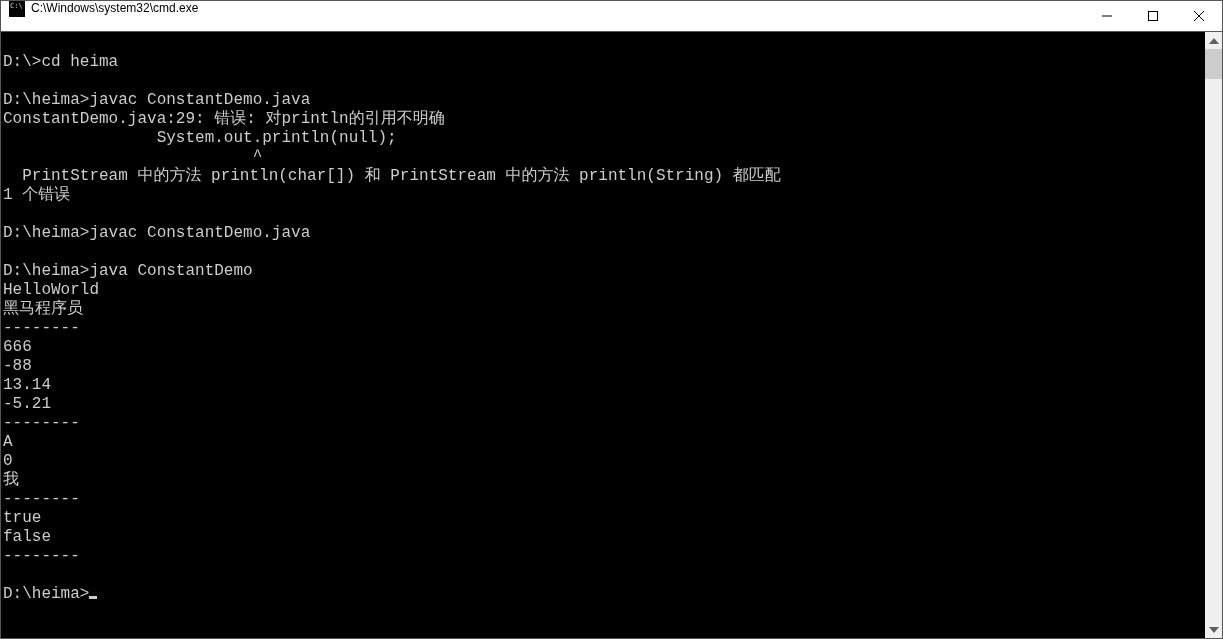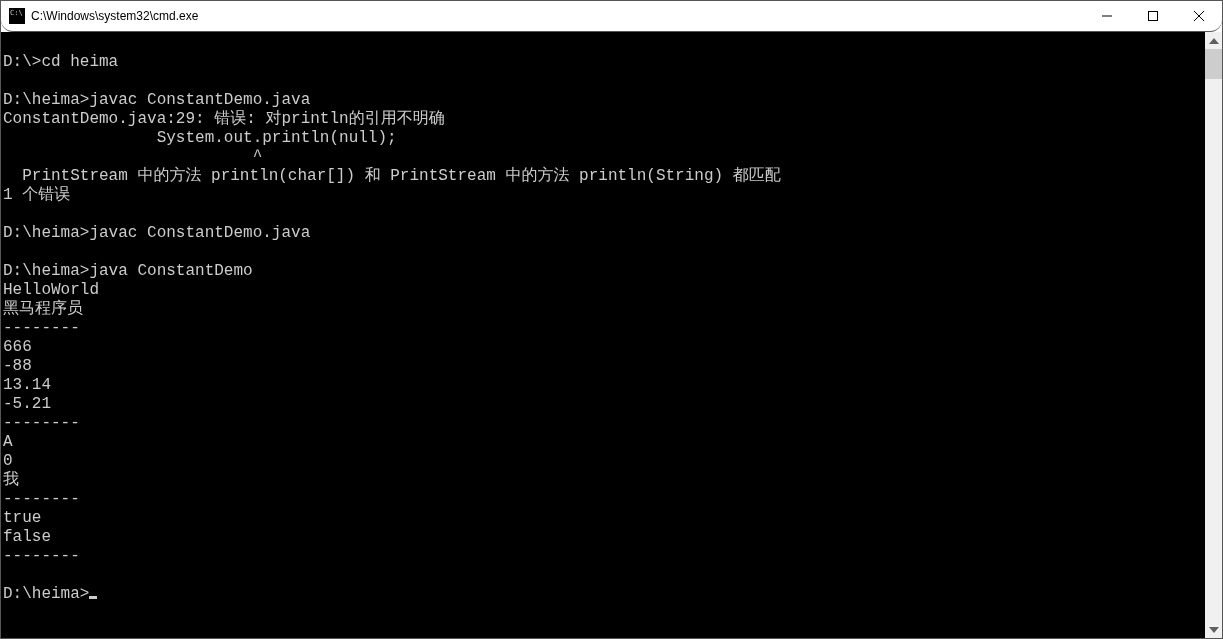--- a/index.html
+++ b/index.html
@@ -8,23 +8,22 @@
     height: 639px;
     font-family: "Segoe UI", Tahoma, sans-serif;
     background: #fff;
     overflow: hidden;
     border: 1px solid #555;
   }
   .titlebar {
     height: 31px;
     background: #ffffff;
     display: flex;
-    align-items: center;
+    align-items: flex-start;
     border-bottom: 1px solid #555;
-    border-radius: 12px;
   }
   .titlebar .icon {
     width: 16px;
     height: 16px;
     margin-left: 8px;
     margin-right: 6px;
     background: #000;
     position: relative;
     display: inline-block;
   }

